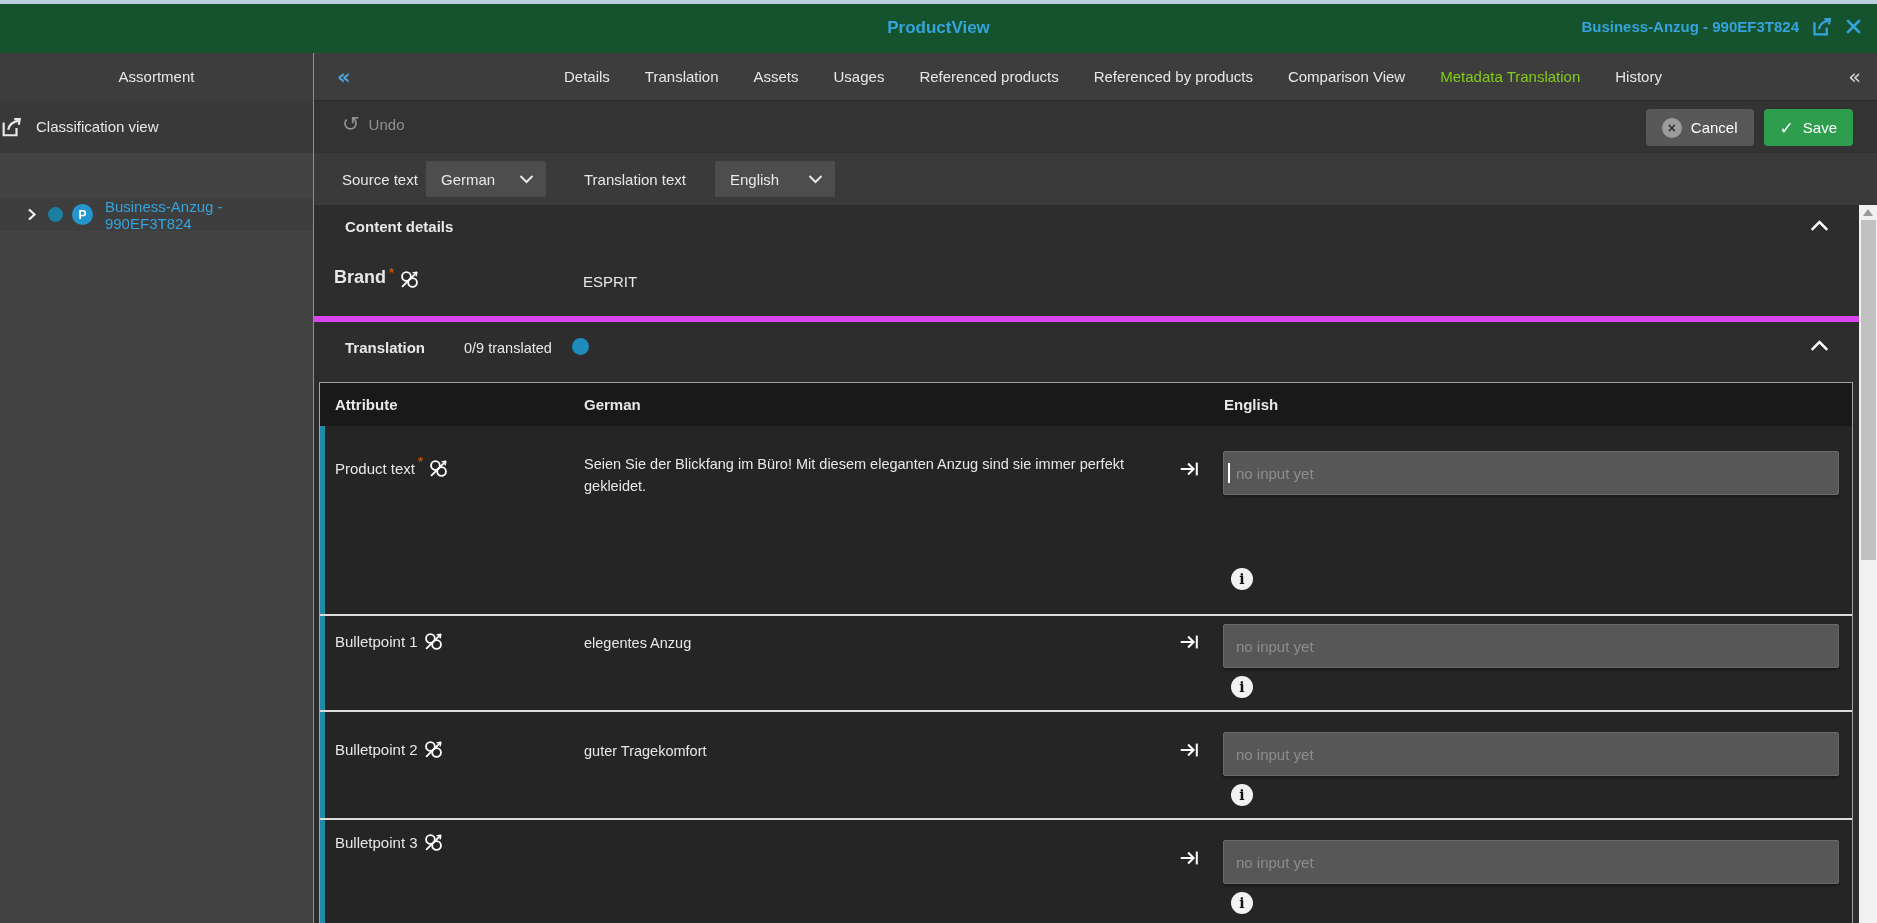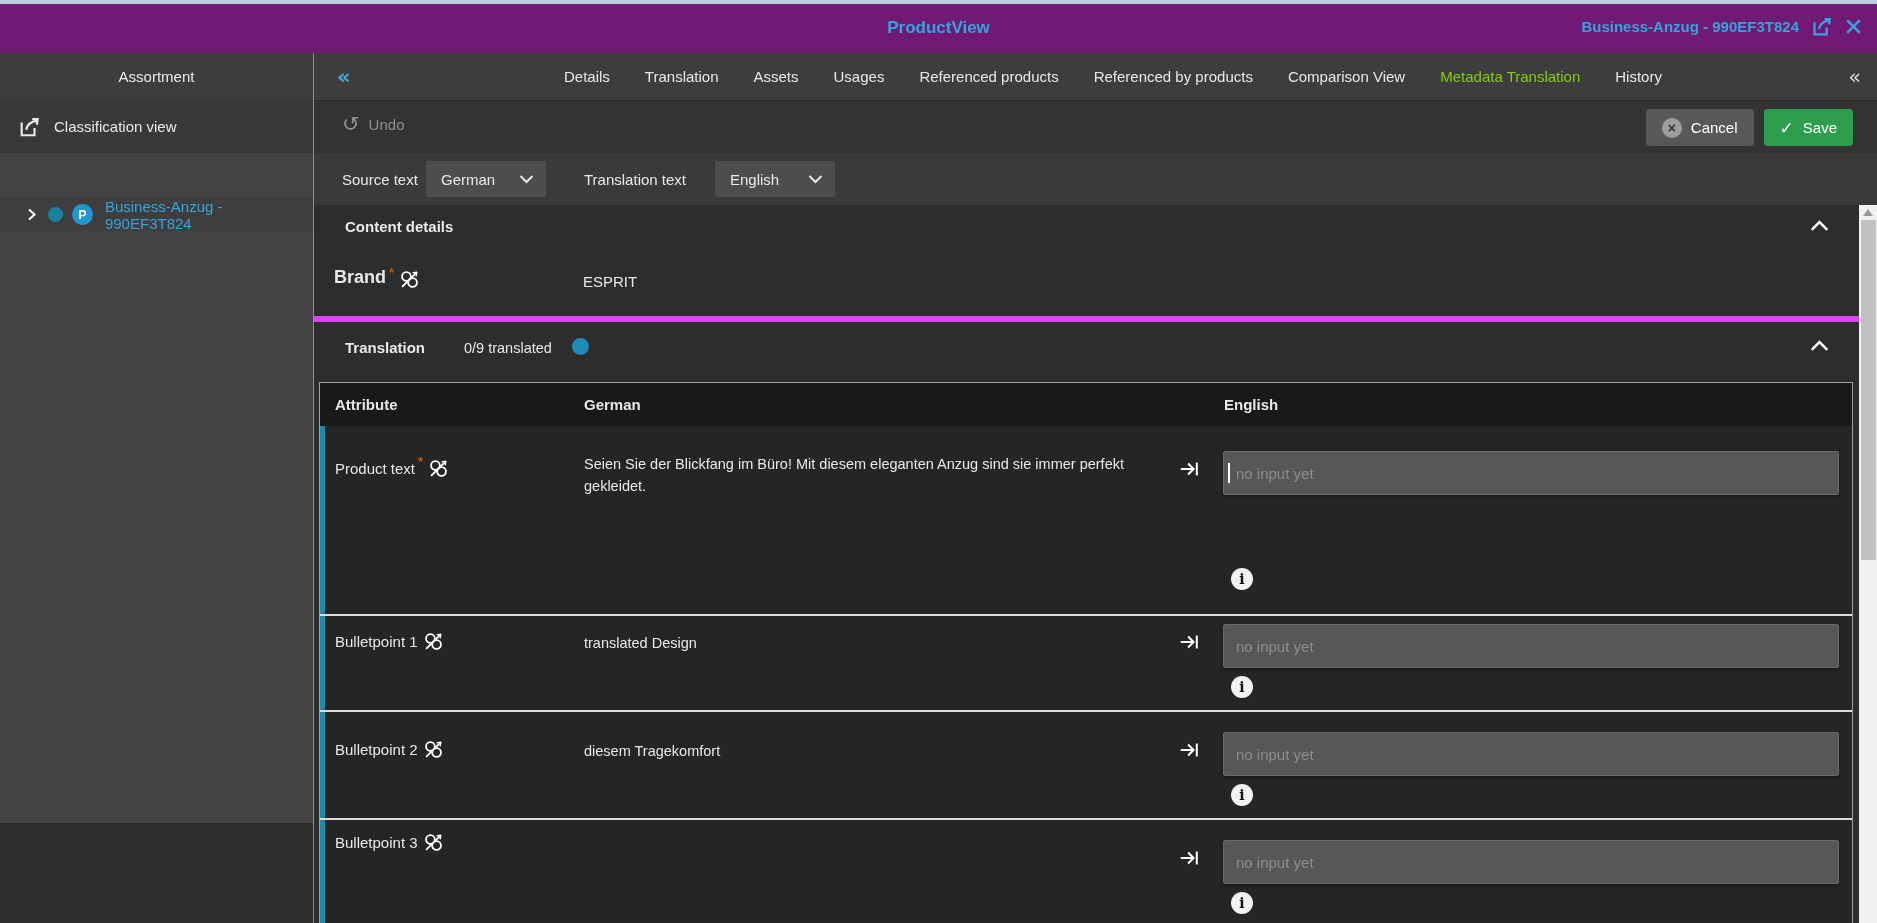--- a/index.html
+++ b/index.html
@@ -2,35 +2,35 @@
 <html><head>
 <meta charset="utf-8">
 <style>
   * { margin:0; padding:0; box-sizing:border-box; }
   html,body { width:1877px; height:923px; overflow:hidden; background:#2d2d2d;
               font-family:"Liberation Sans", sans-serif; color:#e8e8e8; }
   .uicon { font-family:"DejaVu Sans", sans-serif; }
 
   
   .topstrip { position:absolute; left:0; top:0; width:1877px; height:4px; background:#b9cfdb; }
-  .topbar { position:absolute; left:0; top:4px; width:1877px; height:49px; background:#701a75; }
+  .topbar { position:absolute; left:0; top:4px; width:1877px; height:49px; background:#14532d; }
   .topbar .apptitle { position:absolute; left:0; right:0; top:14px; text-align:center;
                       font-size:17px; font-weight:bold; color:#35a3dc; }
   .topbar .right { position:absolute; right:14px; top:12px; display:flex; align-items:center; gap:12px; }
   .topbar .productref { font-size:15px; font-weight:bold; color:#35a3dc; }
   .icon-blue { color:#35a3dc; }
 
   
-  .sidebar { position:absolute; left:0; top:53px; width:313px; height:770px; background:#434343; }
+  .sidebar { position:absolute; left:0; top:53px; width:313px; height:870px; background:#434343; }
   .main    { position:absolute; left:313px; top:53px; width:1564px; height:870px;
              border-left:1px solid #8f8f8f; }
 
   .sidebar-header { height:47px; background:#3d3d3d; display:flex; align-items:center; justify-content:center;
                     font-size:15px; }
-  .classif-row { height:53px; background:#393939; display:flex; align-items:center; gap:14px; padding-left:18px;
+  .classif-row { height:53px; background:#393939; display:flex; align-items:center; gap:14px; 
                  font-size:15px; }
   .tree { background:#434343; padding-top:45px; }
   .tree-item { height:33px; display:flex; align-items:center; gap:9px; padding-left:24px; background:#3e3e3e; }
   .tree-item .label { color:#35a3dc; font-size:15px; margin-left:3px; }
   .dot-plain { width:15px; height:15px; border-radius:50%; background:#1a7fa0; }
   .badge-p { width:21px; height:21px; border-radius:50%; background:#2395cf; color:#fff;
              font-size:12px; font-weight:bold; display:flex; align-items:center; justify-content:center; }
 
   
   .tabband { height:47px; background:#3d3d3d; position:relative; display:flex; align-items:center; }
@@ -289,21 +289,21 @@
           <span>Bulletpoint 1</span>
           <span class="unlink">
             <svg class="sicon" width="21" height="21" viewBox="0 0 24 24" fill="none" stroke="#fff" stroke-width="2.1">
               <circle cx="8.5" cy="8.5" r="5"></circle>
                 <circle cx="15.5" cy="15.5" r="5"></circle>
                 <path d="M3.5 20.5 L20.5 3.5"></path>
                 <path d="M20.5 3.5 l-1 5 M20.5 3.5 l-5 1" stroke-width="1.6"></path>
             </svg>
           </span>
         </div>
-        <div class="de-cell" style="top:16px;">translated Design</div>
+        <div class="de-cell" style="top:16px;">elegentes Anzug</div>
         <span class="arrow-cell" style="top:15px;">
           <svg class="sicon" width="22" height="22" viewBox="0 0 24 24" fill="none" stroke="#fff" stroke-width="2.2">
             <path d="M3 12 h14"></path>
               <path d="M11 6 l6 6 -6 6"></path>
               <path d="M20.5 5 v14"></path>
           </svg>
         </span>
         <input class="en-input" style="top: 8px;" placeholder="no input yet">
         <div class="info" style="top:60px;">i</div>
       </div>
@@ -314,21 +314,21 @@
           <span>Bulletpoint 2</span>
           <span class="unlink">
             <svg class="sicon" width="21" height="21" viewBox="0 0 24 24" fill="none" stroke="#fff" stroke-width="2.1">
               <circle cx="8.5" cy="8.5" r="5"></circle>
                 <circle cx="15.5" cy="15.5" r="5"></circle>
                 <path d="M3.5 20.5 L20.5 3.5"></path>
                 <path d="M20.5 3.5 l-1 5 M20.5 3.5 l-5 1" stroke-width="1.6"></path>
             </svg>
           </span>
         </div>
-        <div class="de-cell" style="top:28px;">diesem Tragekomfort</div>
+        <div class="de-cell" style="top:28px;">guter Tragekomfort</div>
         <span class="arrow-cell" style="top:27px;">
           <svg class="sicon" width="22" height="22" viewBox="0 0 24 24" fill="none" stroke="#fff" stroke-width="2.2">
             <path d="M3 12 h14"></path>
               <path d="M11 6 l6 6 -6 6"></path>
               <path d="M20.5 5 v14"></path>
           </svg>
         </span>
         <input class="en-input" style="top: 20px;" placeholder="no input yet">
         <div class="info" style="top:72px;">i</div>
       </div>

